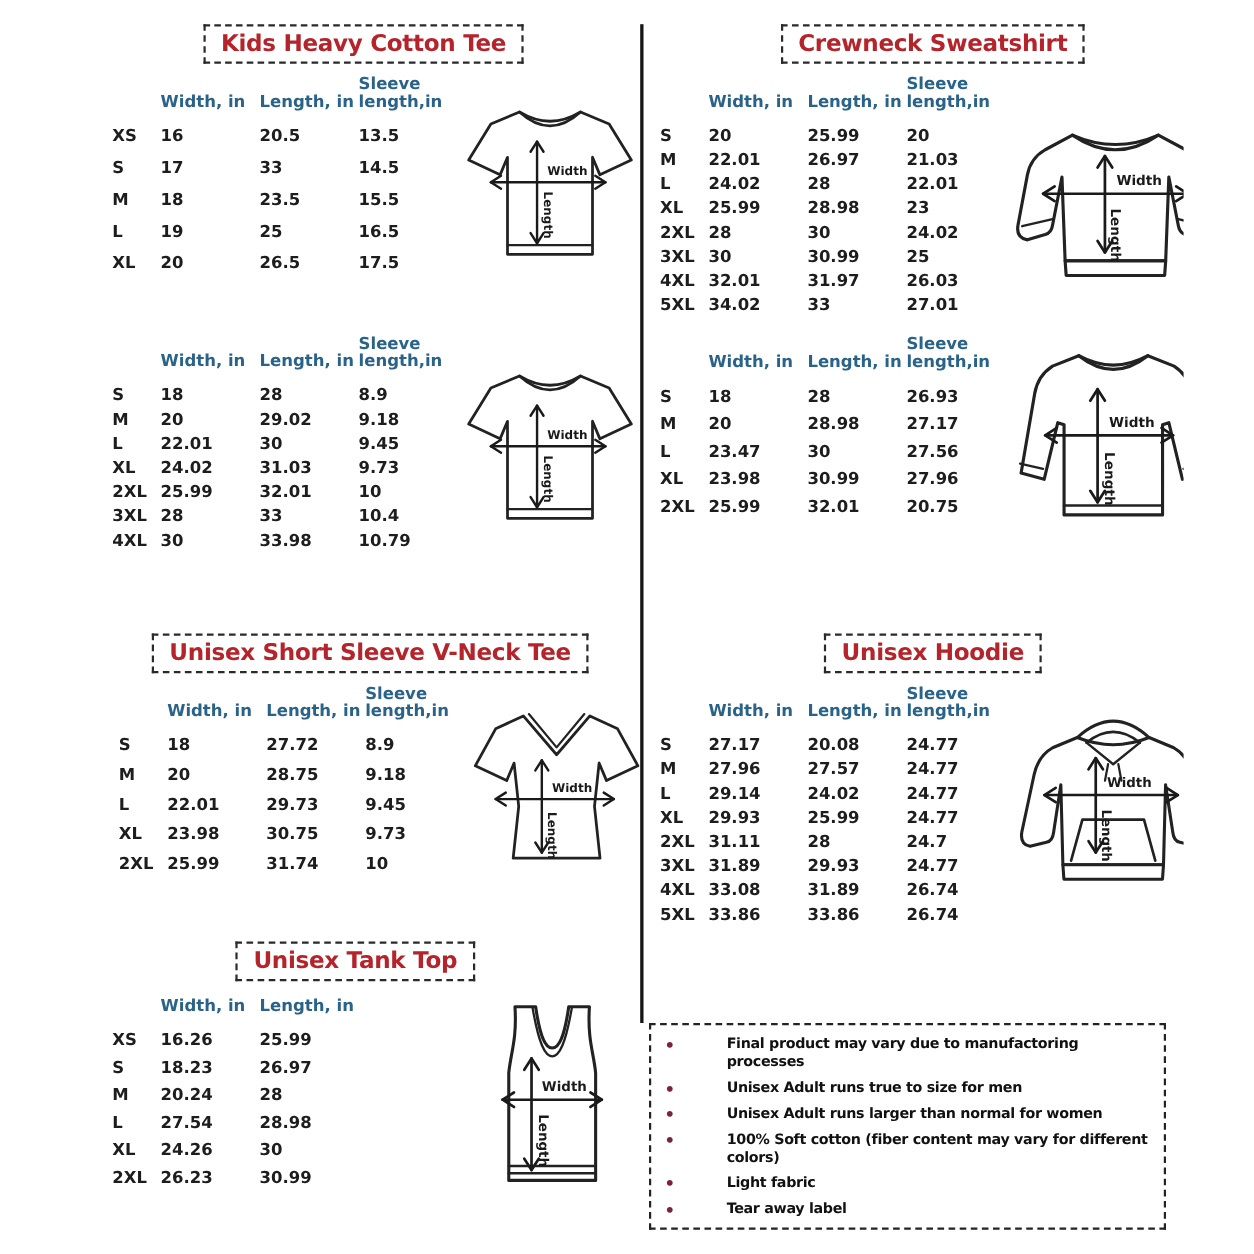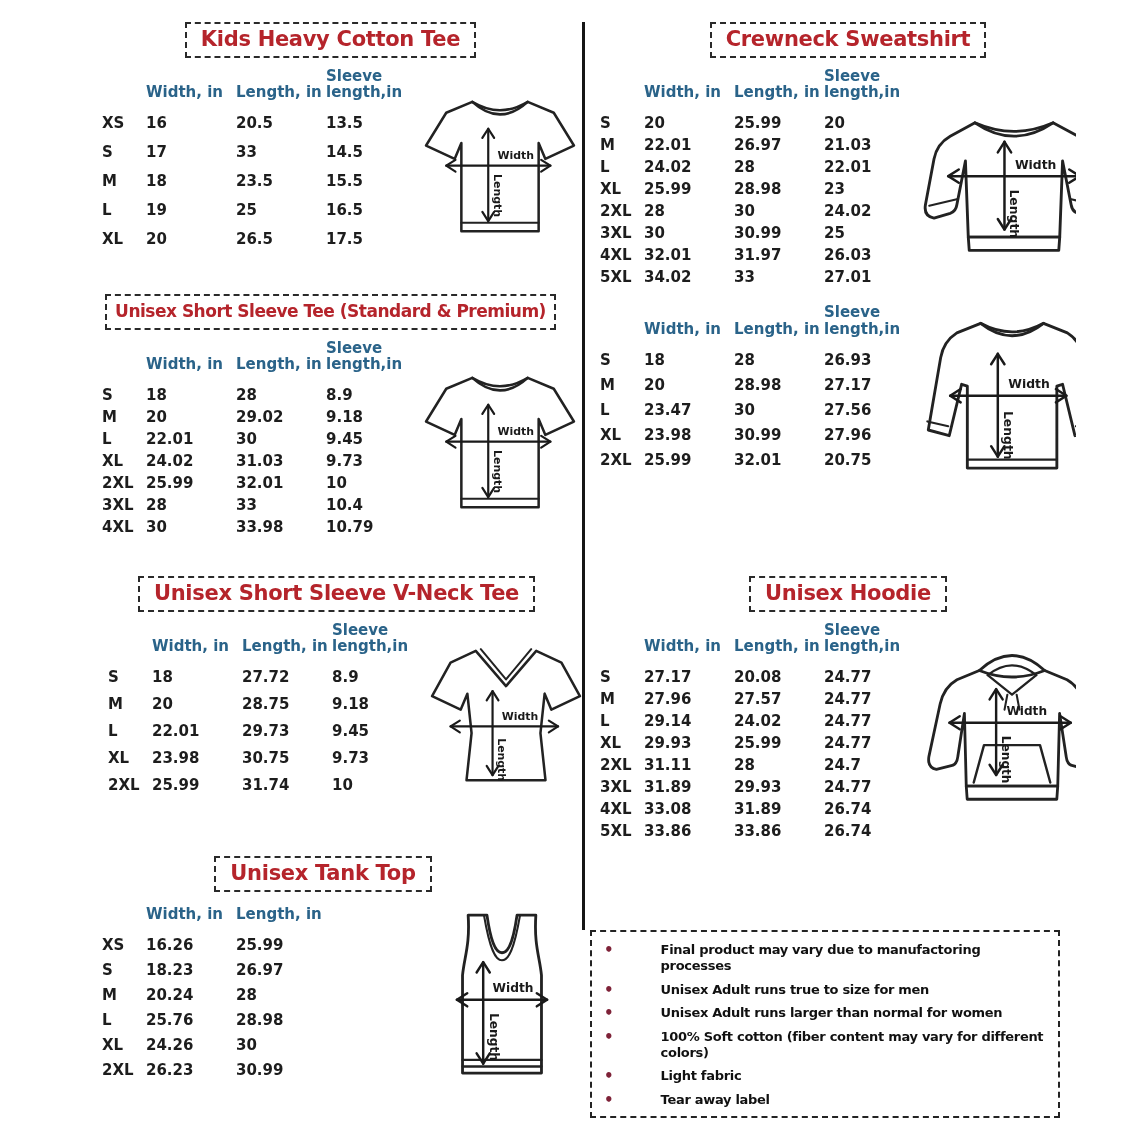--- a/index.html
+++ b/index.html
@@ -183,21 +183,20 @@
             <path d="M88,57 L95,46 L102,57"></path>
             <path d="M88,127 L95,138 L102,127"></path>
         </g>
         <text x="106" y="74" font-size="13" font-weight="bold" fill="#1a1a1a">Width</text>
         <text transform="translate(101,96) rotate(90)" font-size="13" font-weight="bold" fill="#1a1a1a">Length</text>
       </svg>
     </div>
   </div>
 
   <div class="sec standard">
-    <div class="titlewrap"><div class="title long">Unisex Short Sleeve Tee (Standard &amp; Premium)</div></div>
     <div class="content">
       <div class="table" style="--rowgap:4px">
           <div class="trow thead">
             <div class="tc size"></div>
             <div class="tc col head">Width, in</div>
             <div class="tc col head">Length, in</div>
             <div class="tc col head">Sleeve length,in</div>
           </div>
           <div class="trow">
             <div class="tc size">S</div>
@@ -486,21 +485,21 @@
             <div class="tc col val">18.23</div>
             <div class="tc col val">26.97</div>
           </div>
           <div class="trow">
             <div class="tc size">M</div>
             <div class="tc col val">20.24</div>
             <div class="tc col val">28</div>
           </div>
           <div class="trow">
             <div class="tc size">L</div>
-            <div class="tc col val">25.76</div>
+            <div class="tc col val">27.54</div>
             <div class="tc col val">28.98</div>
           </div>
           <div class="trow">
             <div class="tc size">XL</div>
             <div class="tc col val">24.26</div>
             <div class="tc col val">30</div>
           </div>
           <div class="trow">
             <div class="tc size">2XL</div>
             <div class="tc col val">26.23</div>

